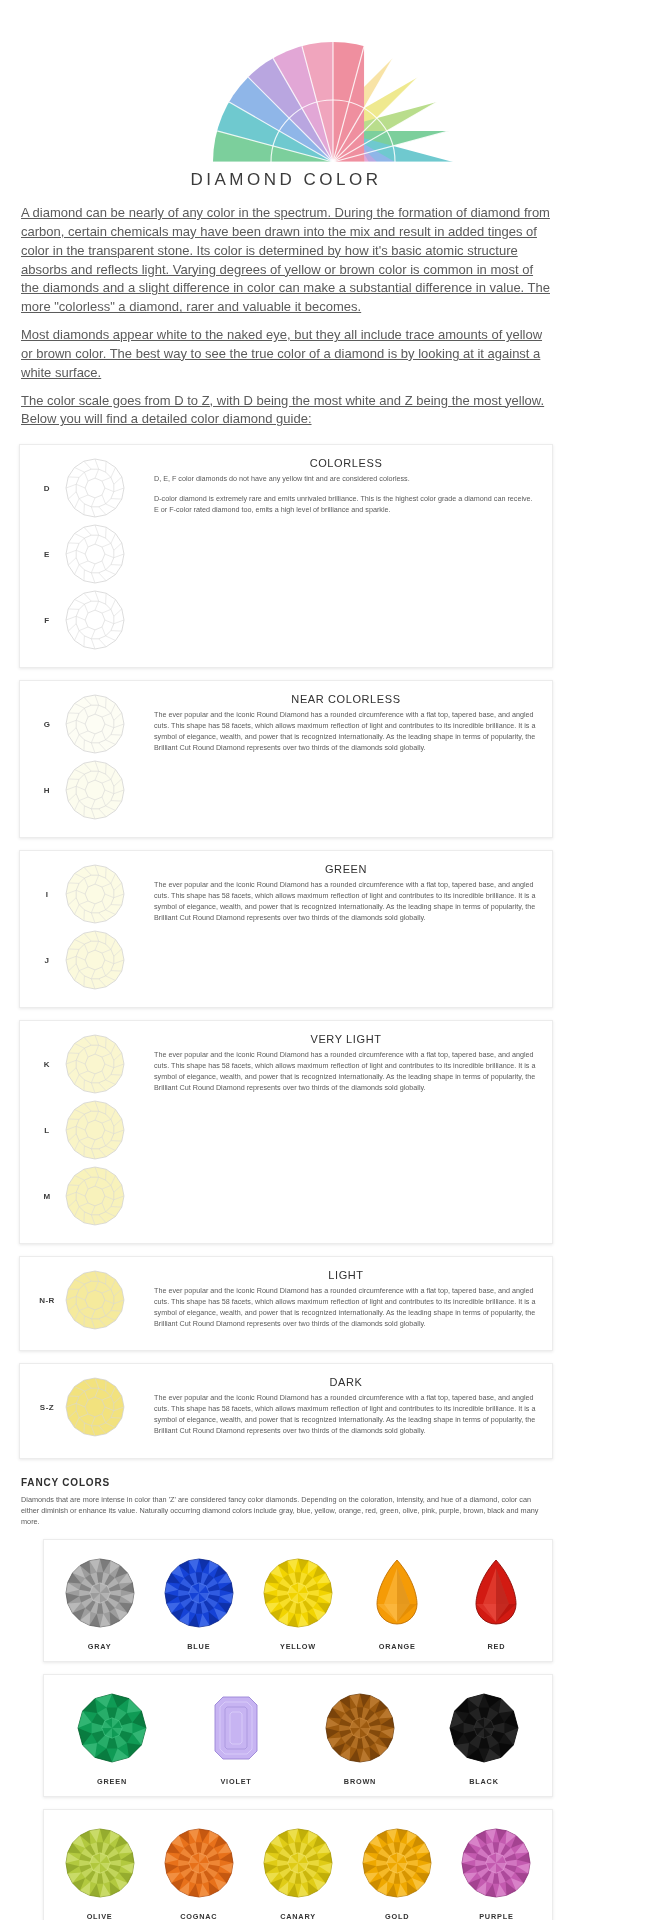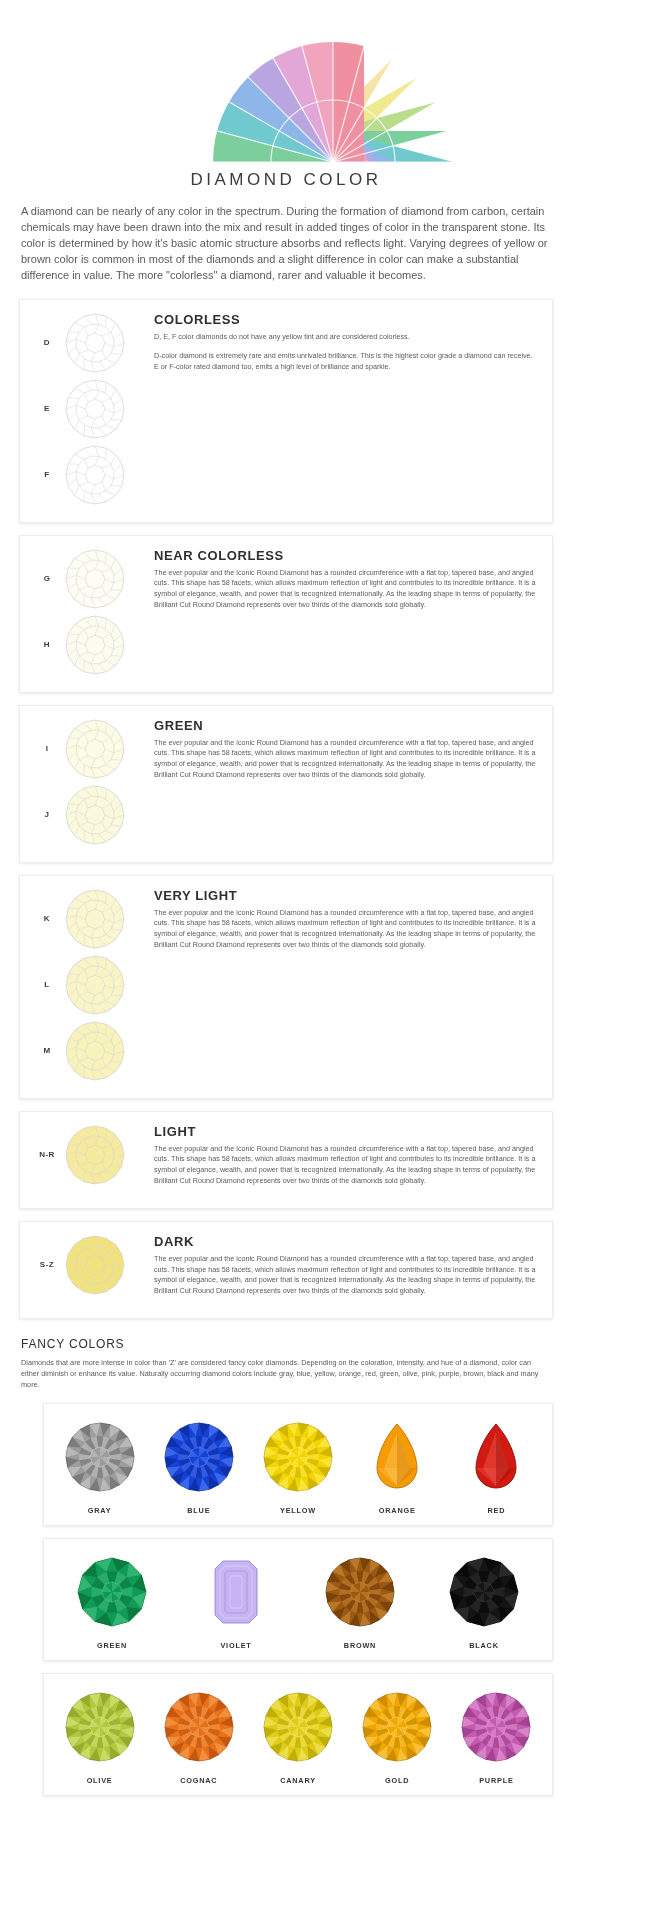--- a/index.html
+++ b/index.html
@@ -52,23 +52,24 @@
     margin-top: 8px;
     font-size: 17px;
     letter-spacing: 3.5px;
     color: #3b3b3b;
     font-weight: 400;
   }
 
   
   .intro {
     padding: 14px 14px 0 14px;
-    font-size: 11px;
+    font-size: 13px;
     line-height: 1.45;
     color: #5b5b5b;
+    text-decoration: underline;
   }
   .intro p { margin: 0 0 9px 0; }
 
   
   .cards { padding: 6px 12px 0 12px; }
   .card {
     background: #fff;
     border: 1px solid #ececec;
     box-shadow: 0 1px 3px rgba(0,0,0,0.09);
     margin-bottom: 12px;
@@ -101,38 +102,39 @@
     border-radius: 50%;
     position: relative;
   }
   .gem svg { display: block; width: 62px; height: 62px; }
   .card-right {
     flex: 1;
     padding-left: 6px;
     padding-right: 4px;
   }
   .card-head {
-    font-size: 13px;
-    font-weight: bold;
+    font-size: 11px;
+    font-weight: normal;
     color: #2f2f2f;
     letter-spacing: 0.6px;
     margin-bottom: 5px;
+    text-align: center;
   }
   .card-body {
     font-size: 7.2px;
     line-height: 1.5;
     color: #5b5b5b;
   }
   .card-body p { margin: 0 0 9px 0; }
 
   
   .fancy-title {
     padding: 6px 14px 0 14px;
-    font-size: 12px;
-    font-weight: normal;
+    font-size: 10px;
+    font-weight: bold;
     letter-spacing: 0.8px;
     color: #2f2f2f;
   }
   .fancy-desc {
     padding: 7px 14px 0 14px;
     font-size: 7.3px;
     line-height: 1.5;
     color: #5b5b5b;
   }
   .fancy-grid-wrap {
@@ -204,20 +206,22 @@
               <path d="M 120 120 m -62 0 a 62 62 0 0 1 124 0" fill="none" stroke="#ffffff" stroke-width="1.2" opacity="0.85"></path>
             </svg>
           </div>
       </div>
     </div>
     <div class="title">DIAMOND COLOR</div>
   </div>
 
   <div class="intro">
     <p>A diamond can be nearly of any color in the spectrum. During the formation of diamond from carbon, certain chemicals may have been drawn into the mix and result in added tinges of color in the transparent stone. Its color is determined by how it's basic atomic structure absorbs and reflects light. Varying degrees of yellow or brown color is common in most of the diamonds and a slight difference in color can make a substantial difference in value. The more "colorless" a diamond, rarer and valuable it becomes.</p>
+    <p>Most diamonds appear white to the naked eye, but they all include trace amounts of yellow or brown color.  The best way to see the true color of a diamond is by looking at it against a white surface.</p>
+    <p>The color scale goes from D to Z, with D being the most white and Z being the most yellow. Below you will find a detailed color diamond guide:</p>
   </div>
 
   <div class="cards" id="cards">
       <div class="card">
         <div class="card-left">
           <div class="grade-row">
             <div class="grade-letter">D</div>
             <div class="gem">
               <svg viewBox="0 0 62 62" width="62" height="62">
                 <polygon points="31.0,2.0 42.1,4.2 51.5,10.5 57.8,19.9 60.0,31.0 57.8,42.1 51.5,51.5 42.1,57.8 31.0,60.0 19.9,57.8 10.5,51.5 4.2,42.1 2.0,31.0 4.2,19.9 10.5,10.5 19.9,4.2" fill="#ffffff" stroke="#cfcfcf" stroke-width="0.7"></polygon>

